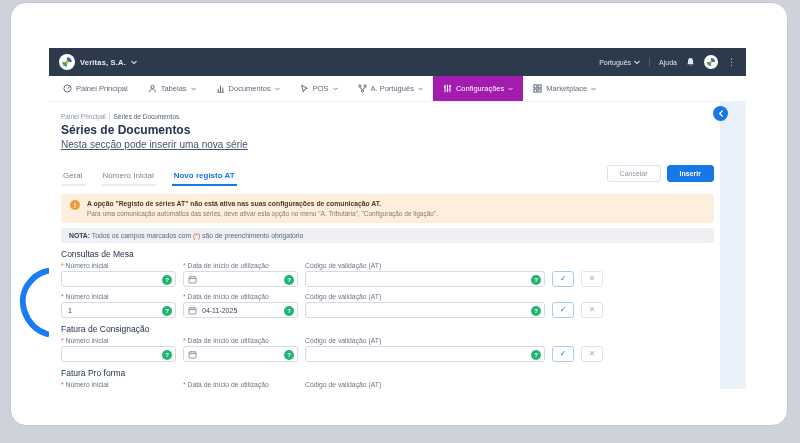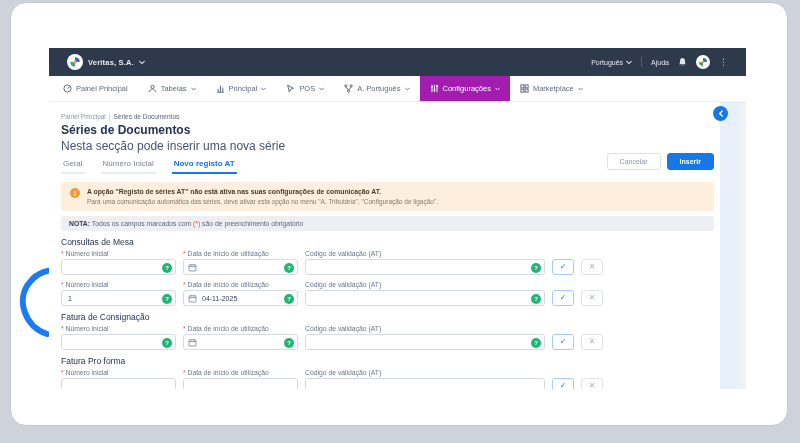--- a/index.html
+++ b/index.html
@@ -19,21 +19,21 @@
 
   
   .app {
     position:absolute; left:38px; top:45px; width:697px; height:341px;
     background:#ffffff; overflow:hidden;
   }
 
   
   .topbar {
     height:28px; background:#2d3a4c; display:flex; align-items:center;
-    padding:0 18px; color:#e9edf3;
+    padding:0 10px; color:#e9edf3;
   }
   .company { display:flex; align-items:center; gap:5px; cursor:pointer; }
   .logo-circle {
     width:16px; height:16px; border-radius:50%; background:#fff;
     display:flex; align-items:center; justify-content:center; flex:0 0 auto;
   }
   .company-name { font-size:7.5px; font-weight:bold; letter-spacing:.2px; }
   .chev { display:inline-flex; }
   .chev svg { stroke:currentColor; fill:none; stroke-width:1.4; stroke-linecap:round; }
   .top-right { margin-left:auto; display:flex; align-items:center; gap:9px; font-size:7px; }
@@ -70,21 +70,21 @@
     display:flex; align-items:center; justify-content:center; cursor:pointer; z-index:3;
   }
   .fab svg { stroke:#fff; fill:none; stroke-width:1.6; stroke-linecap:round; }
 
   .breadcrumb { font-size:6.5px; color:#8b96a9; margin-bottom:4px; }
   .breadcrumb .bc-sep { margin:0 3px; color:#b3bbc9; }
   .breadcrumb .bc-last { color:#55627a; }
   .breadcrumb .bc-link { cursor:pointer; }
 
   .page-title { font-size:12px; font-weight:bold; color:#243350; line-height:13px; margin-bottom:2px; }
-  .page-subtitle { font-size:12px; color:#46536d; margin-bottom:4px; }
+  .page-subtitle { font-size:10px; color:#46536d; margin-bottom:19px;text-decoration:underline; }
 
   .tabs-row { position:relative; display:flex; align-items:flex-end; margin-bottom:8px; }
   .tab {
     font-size:8px; color:#7b8596; padding:2px 2px 4px; margin-right:16px;
     border-bottom:2px solid #e9edf2; cursor:pointer;
   }
   .tab.active { color:#1677e6; border-bottom-color:#1677e6; font-weight:bold; }
   .actions { position:absolute; right:0; top:-4px; display:flex; gap:6px; }
   .btn { font-family:inherit; font-size:7px; padding:4px 12px; border-radius:3px; cursor:pointer; }
   .btn-cancel { background:#fff; border:1px solid #dde2e9; color:#8a94a4; }
@@ -224,21 +224,21 @@
     </span>
   </div>
 
 
   <div class="nav-item">
     <span class="nav-icon">
             <svg width="9" height="9" viewBox="0 0 9 9">
               <path d="M1.2 8.2 h6.6 M2.2 8 V4.8 M4.5 8 V1.6 M6.8 8 V3.6"></path>
             </svg>
           </span>
-    <span class="nav-label">Principal</span>
+    <span class="nav-label">Documentos</span>
     <span class="chev caret">
       <svg width="5" height="4" viewBox="0 0 8 6">
               <path d="M1 1.5 L4 4.5 L7 1.5"></path>
             </svg>
     </span>
   </div>
 
   <div class="nav-item">
     <span class="nav-icon">
             <svg width="9" height="9" viewBox="0 0 9 9">

